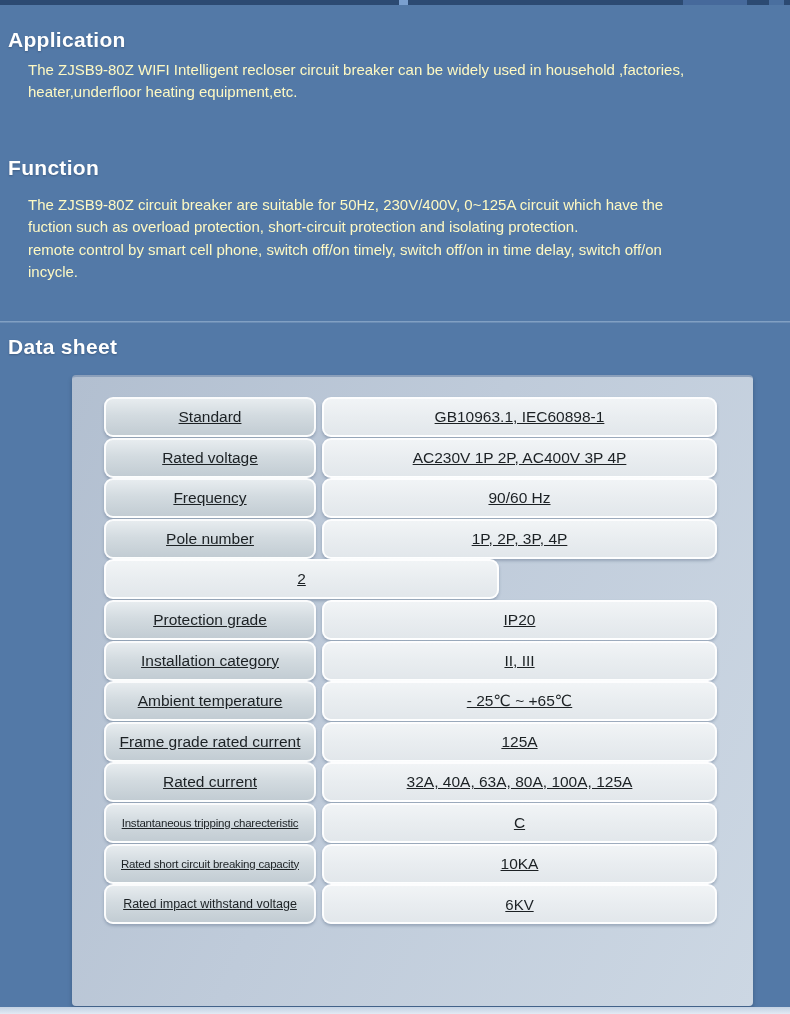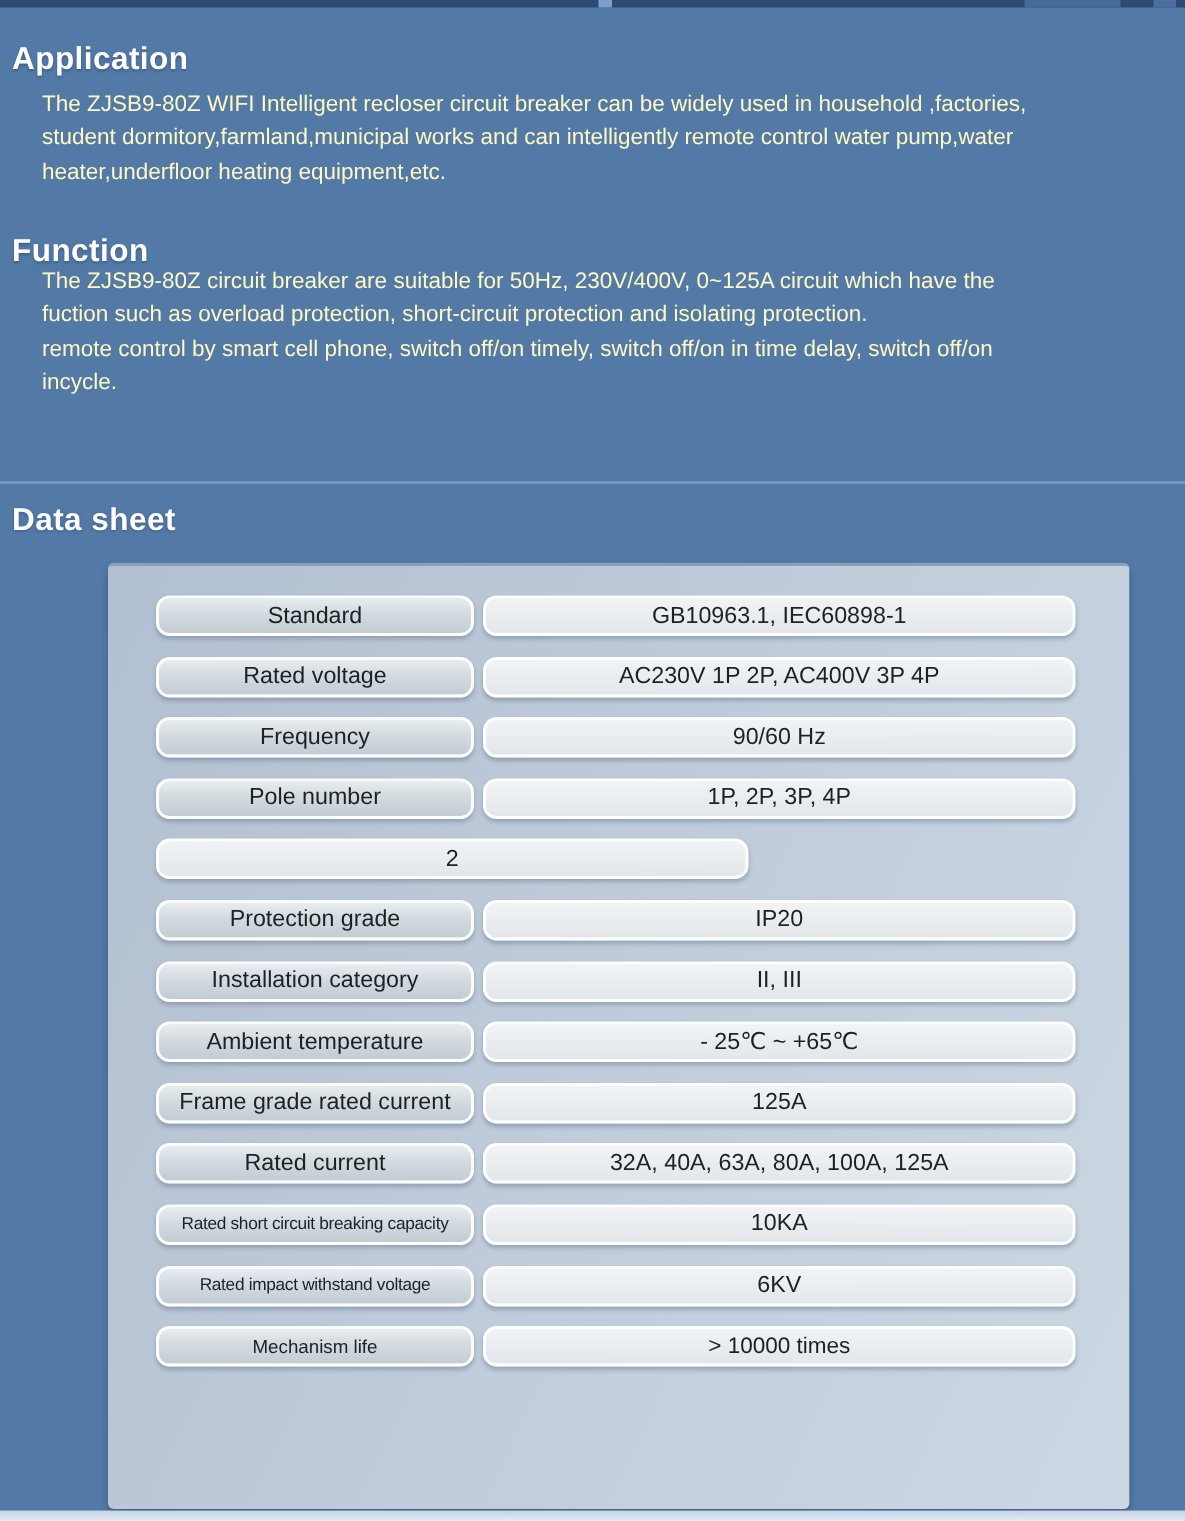--- a/index.html
+++ b/index.html
@@ -21,41 +21,41 @@
   .sec-heading{
     position:absolute;left:8px;color:#ffffff;font-size:21px;font-weight:bold;
     letter-spacing:0.3px;text-shadow:0 1px 2px rgba(25,42,66,0.35);
   }
   .h-app{top:28px;text-align:right;}
   .h-func{top:156px;}
   .h-data{top:335px;}
   .para{position:absolute;left:28px;width:756px;color:#fef9c3;font-size:15px;}
   .para .line{height:22.4px;line-height:22.4px;white-space:nowrap;}
   .p-app{top:59px;}
-  .p-func{top:177px;}
+  .p-func{top:194px;}
   .divider{position:absolute;top:321px;left:0;width:790px;height:2px;
     background:linear-gradient(180deg,rgba(170,195,222,0.65),rgba(120,150,185,0.35));}
   
   .panel{
     position:absolute;left:72px;top:375px;width:681px;height:631px;
     box-sizing:border-box;border-radius:4px;
     background:linear-gradient(115deg,#b2bfd0 0%,#bfcbda 45%,#ccd7e3 100%);
     border-top:2px solid #8b9fba;
     box-shadow:0 3px 4px rgba(43,64,94,0.45);
     padding-top:20px;
   }
   .ds-rows{display:flex;flex-direction:column;gap:9.6px;padding-left:32px;}
   .ds-row{display:flex;gap:6px;height:31px;flex:0 0 31px;}
   .pill{
-    box-sizing:border-box;height:27px;border-radius:9px;
+    box-sizing:border-box;height:40px;border-radius:9px;
     display:flex;align-items:center;justify-content:center;
     color:#1c2124;font-size:15.5px;
     border:2px solid rgba(255,255,255,0.92);
     box-shadow:0 2px 3px rgba(60,82,110,0.32);
-    white-space:nowrap;overflow:hidden;
+    white-space:nowrap;overflow:hidden;text-decoration:underline;
   }
   .ds-label{
     flex:0 0 212px;width:212px;
     background:linear-gradient(180deg,#e7ecef 0%,#d3dbe0 45%,#c2ccd3 100%);
   }
   .ds-value{
     flex:0 0 395px;width:395px;
     background:linear-gradient(180deg,#f1f4f6 0%,#e9edf0 50%,#e2e7eb 100%);
   }
   
@@ -72,21 +72,20 @@
   <span class="seg seg2"></span>
   <span class="seg seg3"></span>
 </div>
 
 <div class="sec-heading h-app">Application</div>
 
 <div class="para p-app">
 
     <div class="line">The ZJSB9-80Z WIFI Intelligent recloser circuit breaker can be widely used in household ,factories,</div>
 
-    <div class="line">student dormitory,farmland,municipal works and can intelligently remote control water pump,water</div>
 
     <div class="line">heater,underfloor heating equipment,etc.</div>
   </div>
 
 <div class="sec-heading h-func">Function</div>
 
 <div class="para p-func">
 
     <div class="line">The ZJSB9-80Z circuit breaker are suitable for 50Hz, 230V/400V, 0~125A circuit which have the</div>
 
@@ -147,32 +146,32 @@
       <div class="ds-row">
         <div class="pill ds-label">Frame grade rated current</div>
         <div class="pill ds-value">125A</div>
       </div>
 
       <div class="ds-row">
         <div class="pill ds-label">Rated current</div>
         <div class="pill ds-value">32A, 40A, 63A, 80A, 100A, 125A</div>
       </div>
 
+      <div class="ds-row">
+        <div class="pill ds-label">Instantaneous tripping charecteristic</div>
+        <div class="pill ds-value">C</div>
+      </div>
 
       <div class="ds-row">
         <div class="pill ds-label">Rated short circuit breaking capacity</div>
         <div class="pill ds-value">10KA</div>
       </div>
 
       <div class="ds-row">
         <div class="pill ds-label">Rated impact withstand voltage</div>
         <div class="pill ds-value">6KV</div>
       </div>
 
-      <div class="ds-row">
-        <div class="pill ds-label">Mechanism life</div>
-        <div class="pill ds-value">&gt; 10000 times</div>
-      </div>
 
     </div>
 </div>
 
 <div class="bottom-strip"></div>
 
 </body></html>

